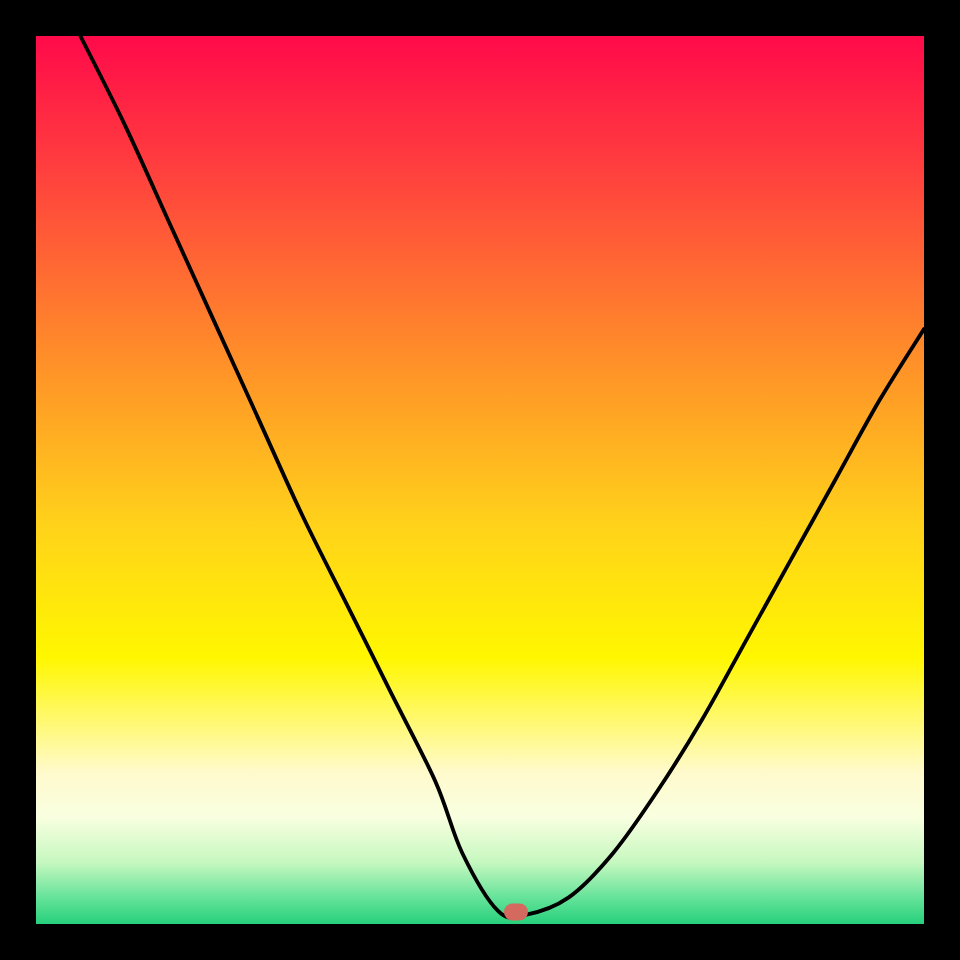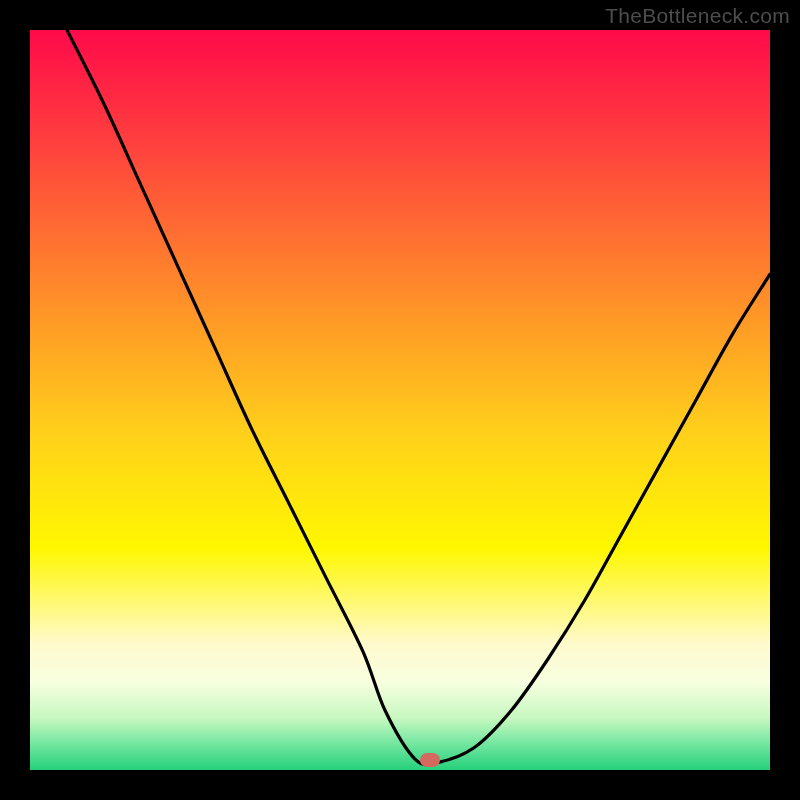--- a/index.html
+++ b/index.html
@@ -49,21 +49,20 @@
     height: 14px;
     border-radius: 7px;
     transform: translate(-50%, -50%);
     z-index: 3;
   }
 </style>
 </head>
 <body>
 
 <div class="figure">
-  <div class="watermark">TheBottleneck.com</div>
 
   <div class="plot-area">
     <svg class="gradient" viewBox="0 0 740 740" preserveAspectRatio="none">
       <defs>
         <linearGradient id="bg-grad" x1="0" y1="0" x2="0" y2="1">
             <stop offset="0%" stop-color="#ff0a4a"></stop>
             <stop offset="15%" stop-color="#ff3f3e"></stop>
             <stop offset="35%" stop-color="#ff8a2a"></stop>
             <stop offset="55.00000000000001%" stop-color="#ffd21a"></stop>
             <stop offset="70%" stop-color="#fff700"></stop>

